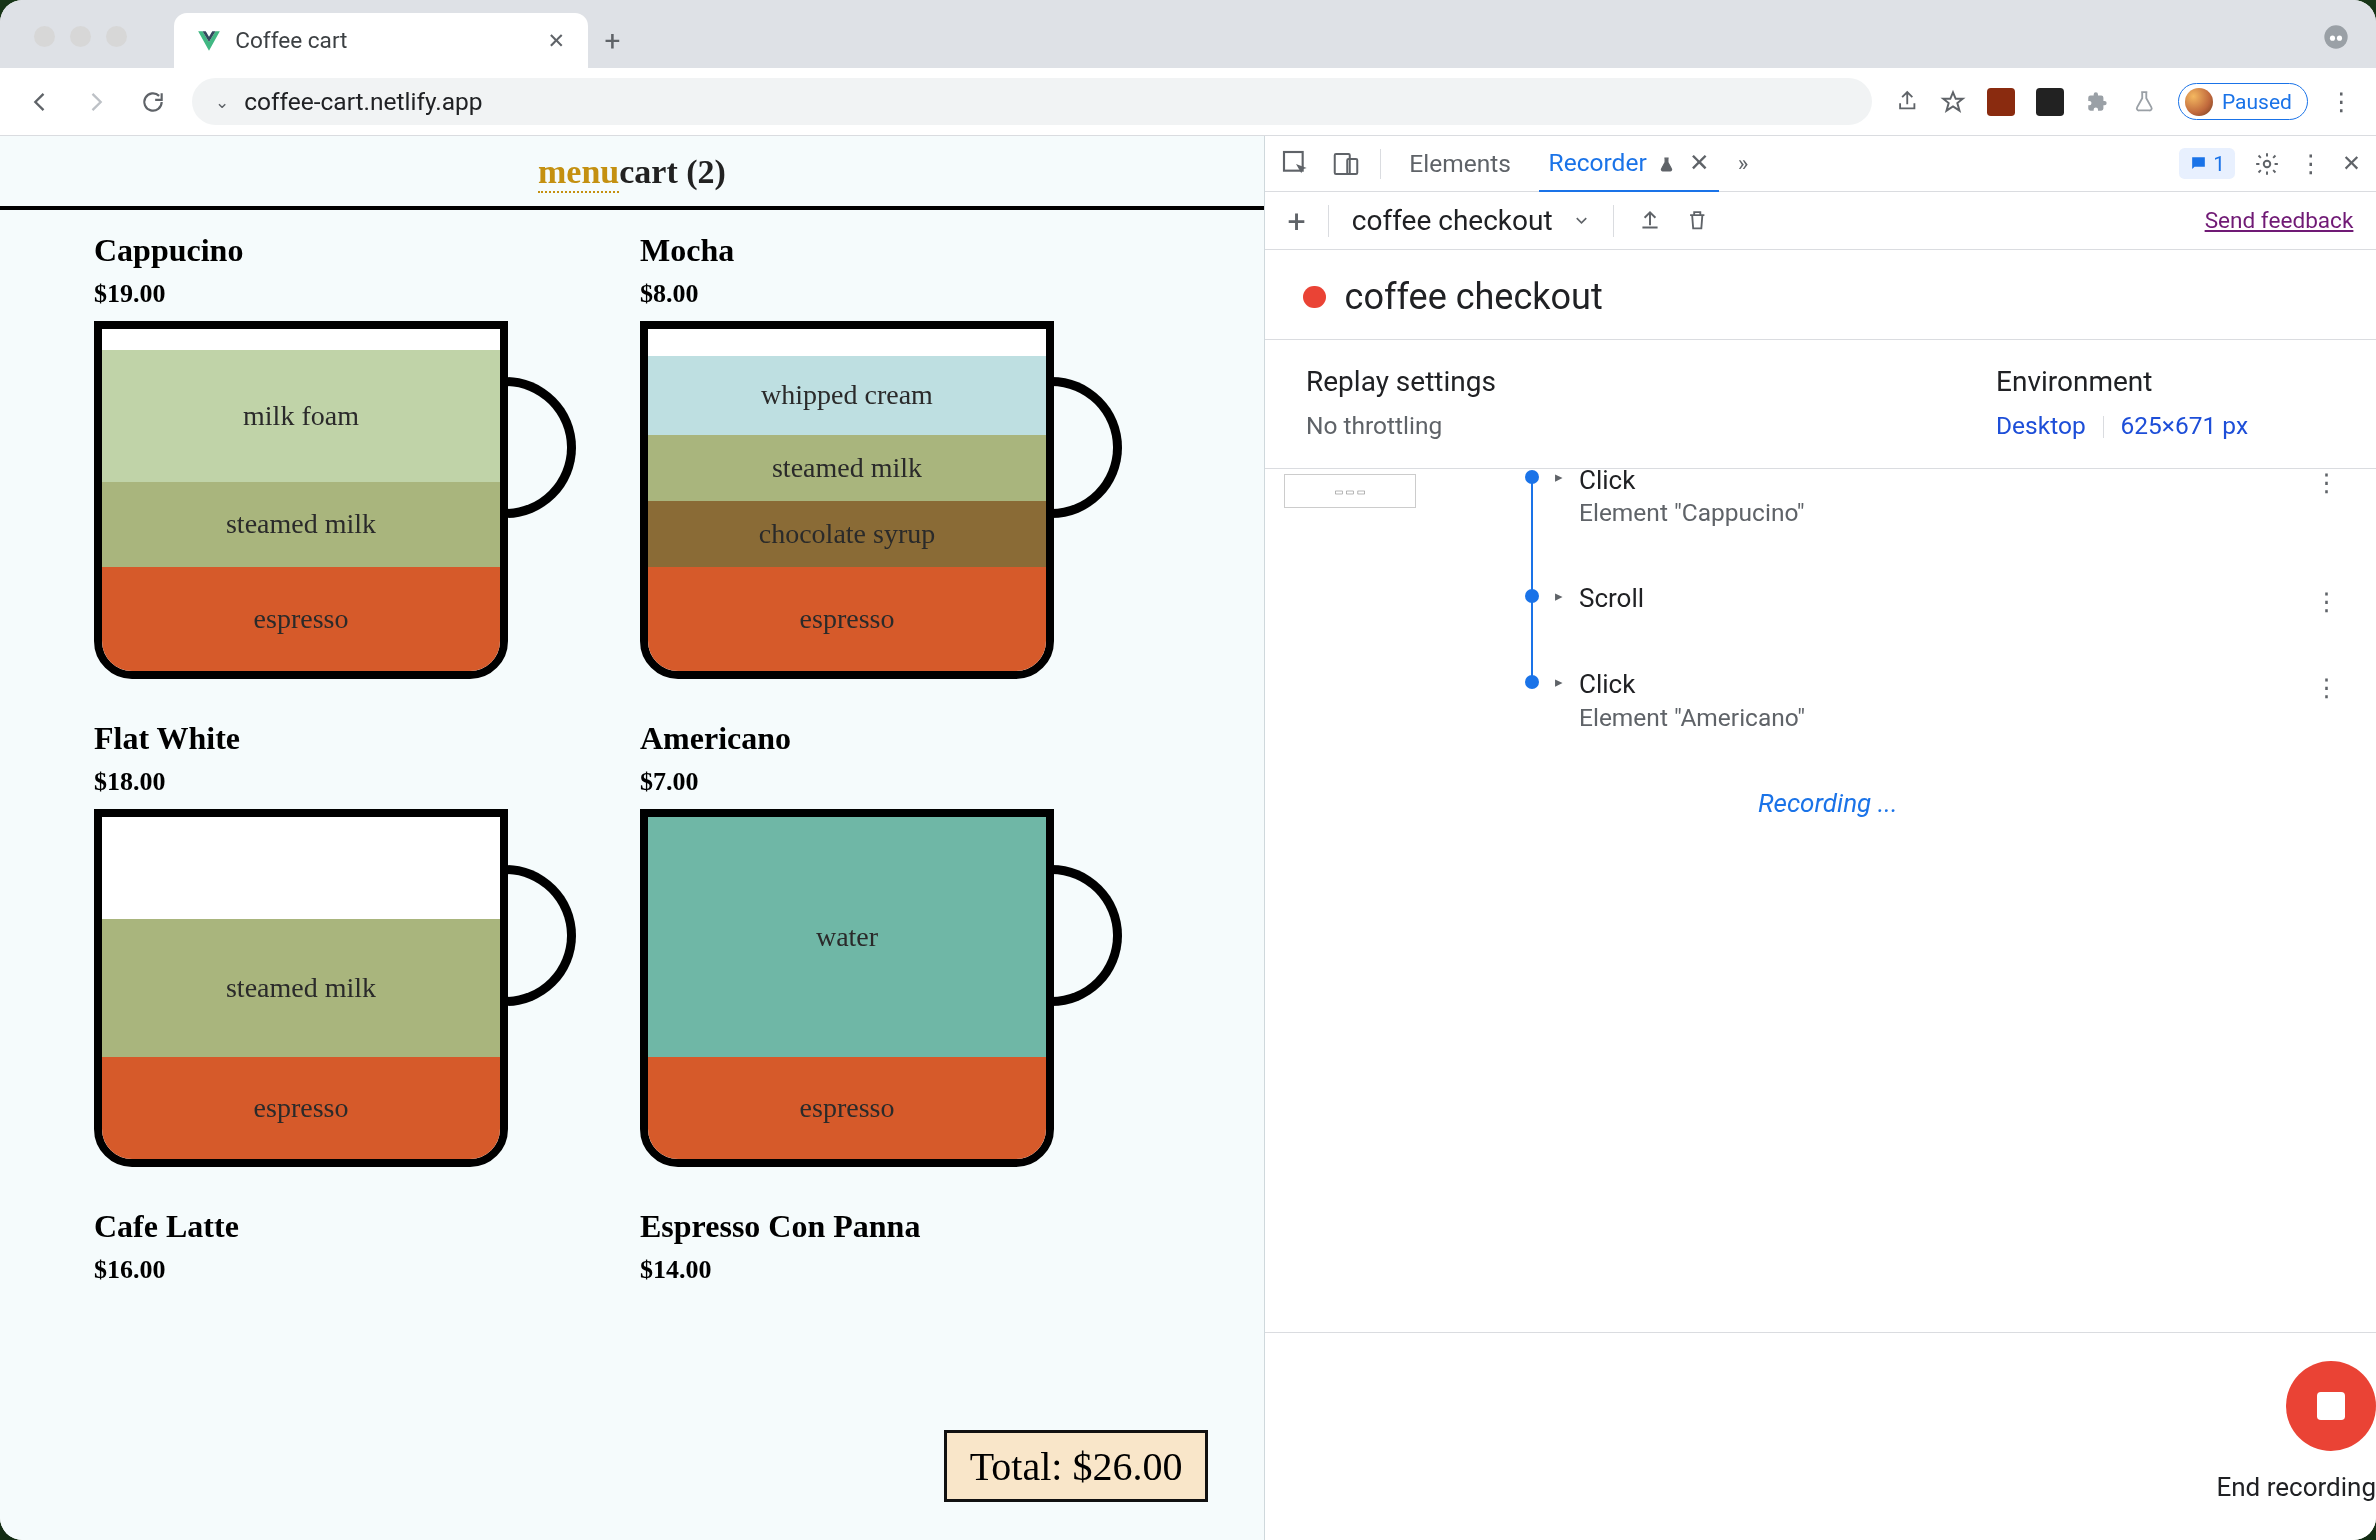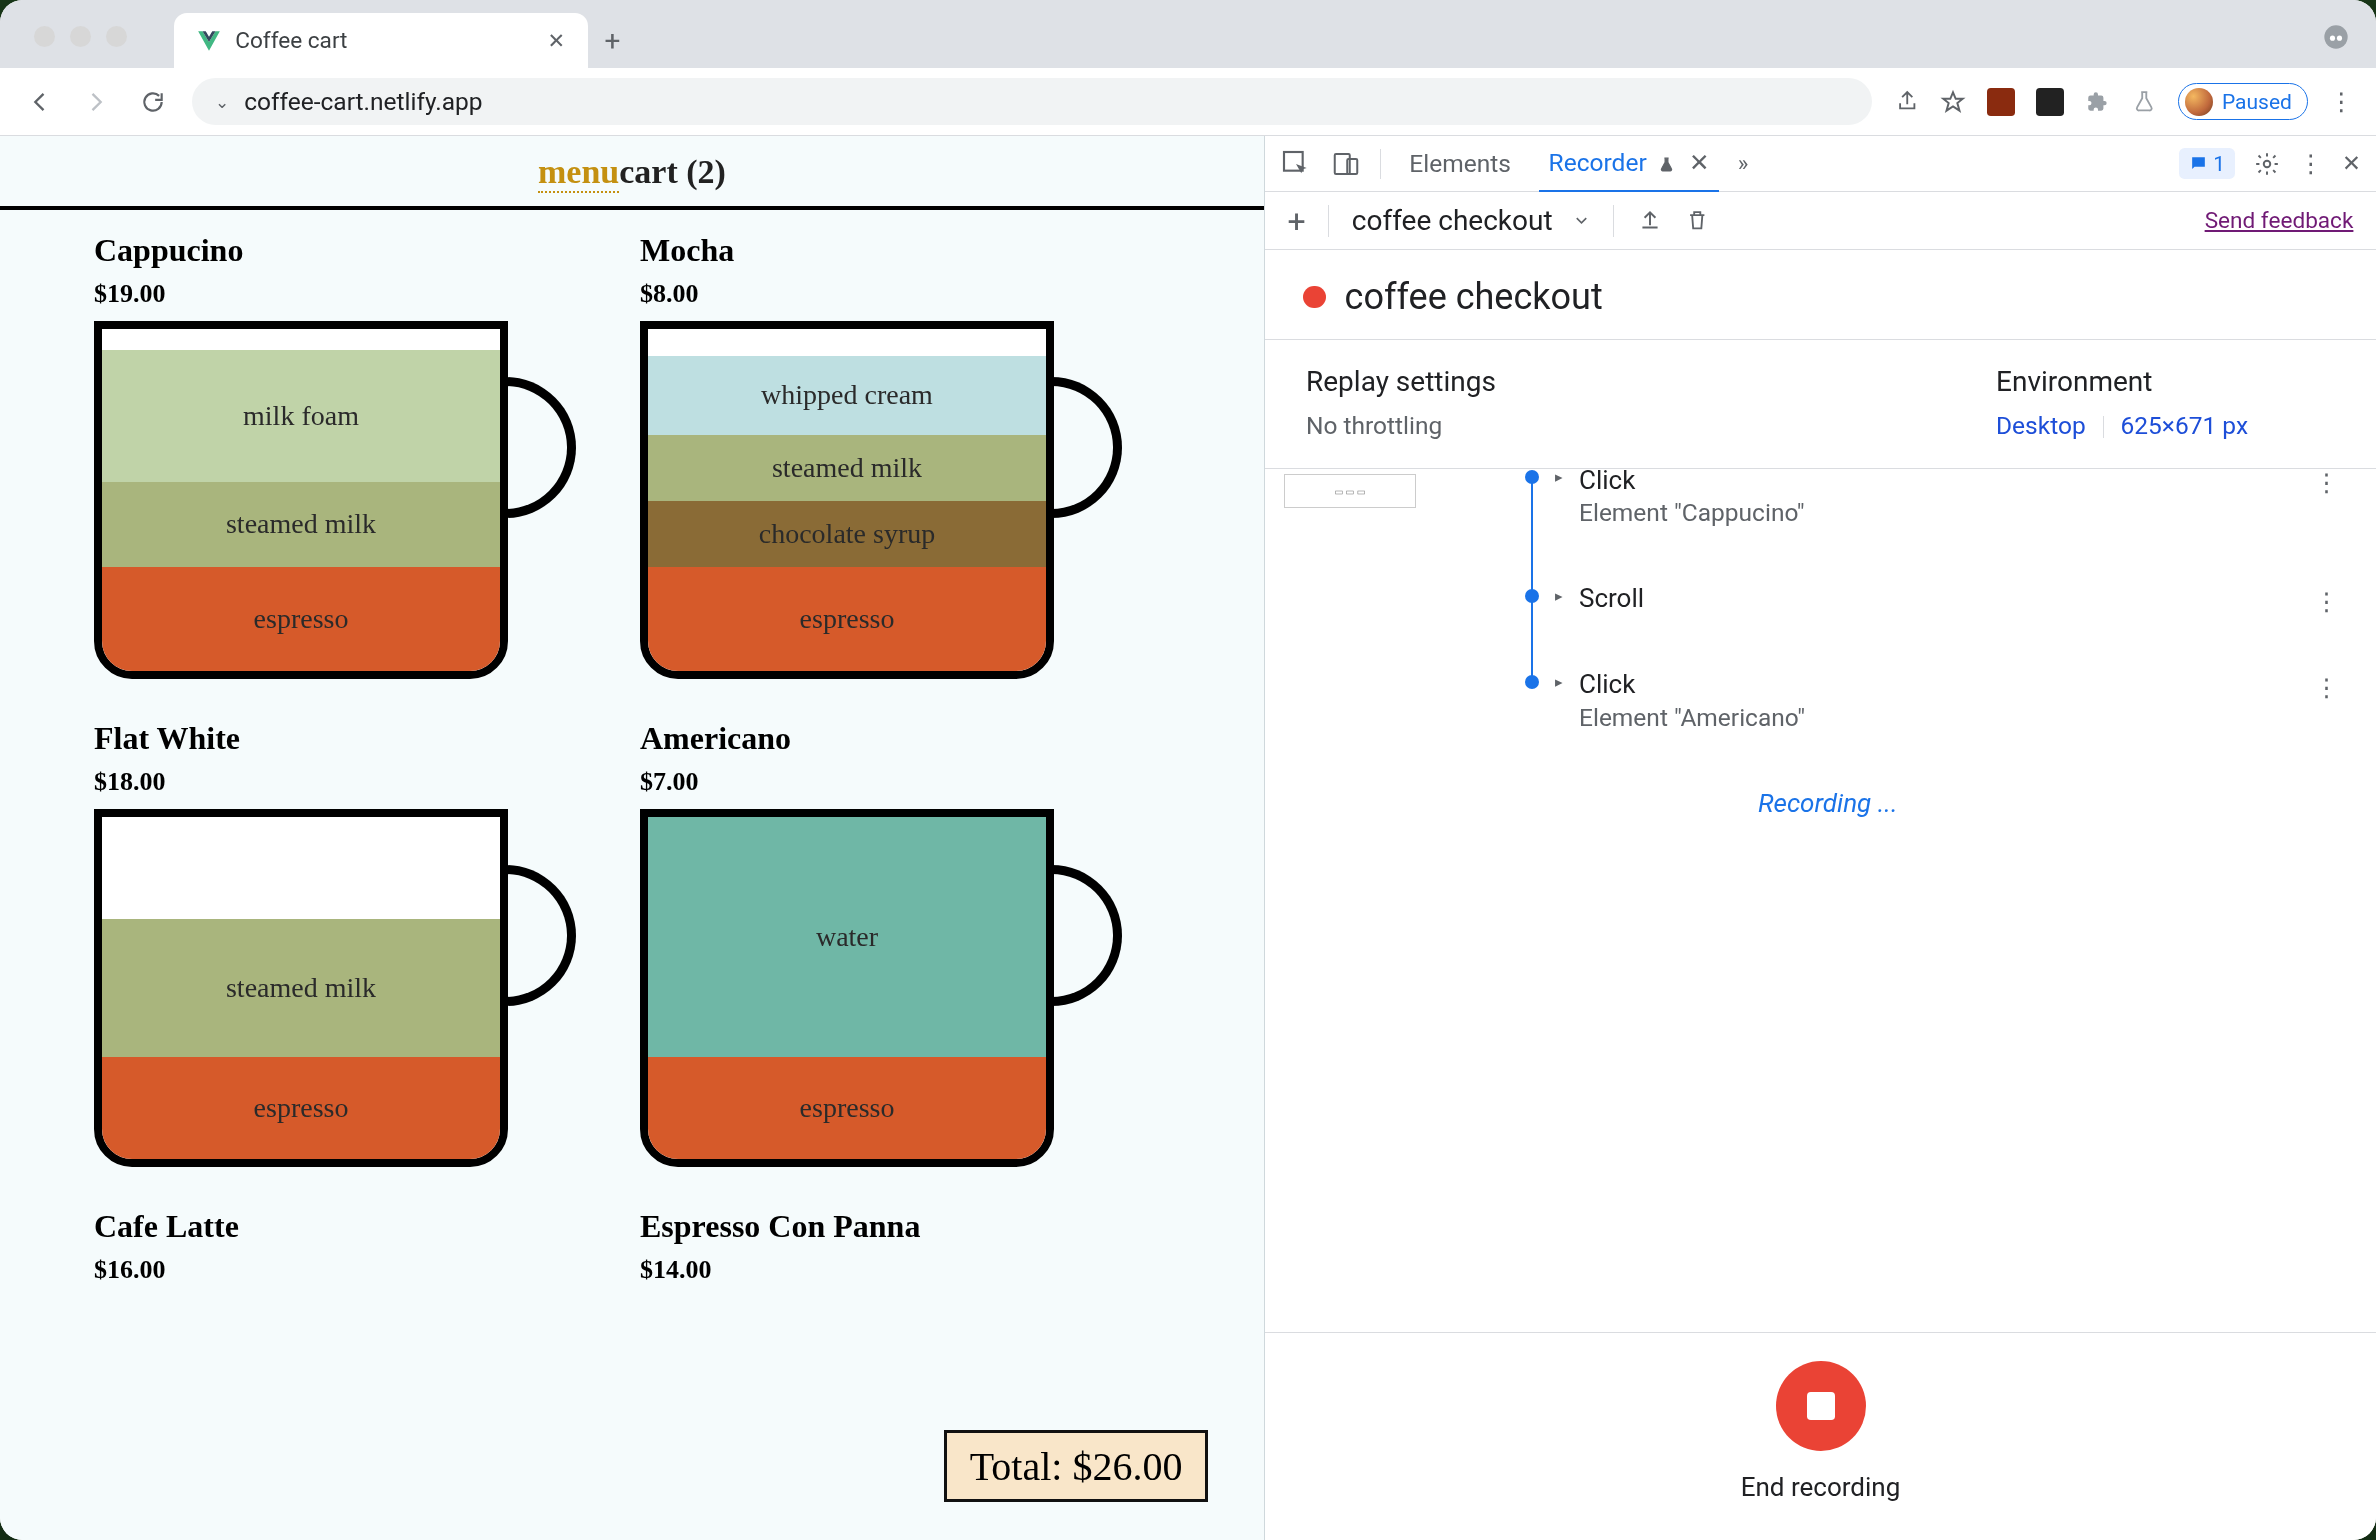--- a/index.html
+++ b/index.html
@@ -82,21 +82,21 @@
 .timeline { margin-left:217px; position:relative; padding-top:3.8px; }
 .tl-line { position:absolute; left:7.5px; top:0; bottom:132px; width:2.8px; background:#1a73e8; }
 .step { position:relative; padding-left:56px; margin-bottom:56px; }
 .step .dot { position:absolute; left:1.9px; top:5.6px; width:14px; height:14px; background:#1a73e8; border-radius:50%; }
 .step .caret { position:absolute; left:32px; top:3.8px; color:#5f6368; }
 .step .title { font-size:26px; color:#202124; }
 .step .sub { font-size:24.5px; color:#5f6368; margin-top:3.8px; }
 .step .kebab { position:absolute; right:-5.6px; top:3.8px; color:#5f6368; font-size:24.5px; letter-spacing:1.9px;}
 .recording-label { margin:28px 0 0 235px; color:#1a73e8; font-style:italic; font-size:26px; }
 
-.rec-footer { border-top:0.9px solid #dadce0; padding:28px 0 38px; display:flex; flex-direction:column; align-items:center; gap:21px; }
+.rec-footer { border-top:0.9px solid #dadce0; padding:28px 0 38px; display:flex; flex-direction:column; align-items:flex-end; gap:21px; }
 .stop-btn { width:90px; height:90px; border-radius:50%; background:#ea4335; display:flex; align-items:center; justify-content:center;}
 .stop-btn .sq { width:28px; height:28px; background:#fff; border-radius:3.8px;}
 .rec-footer .lbl { font-size:26px; color:#202124; }
 
 svg { display:block; }
 </style>
 </head>
 <body>
 
 <div class="window" id="win" style="transform: scale(1);">

